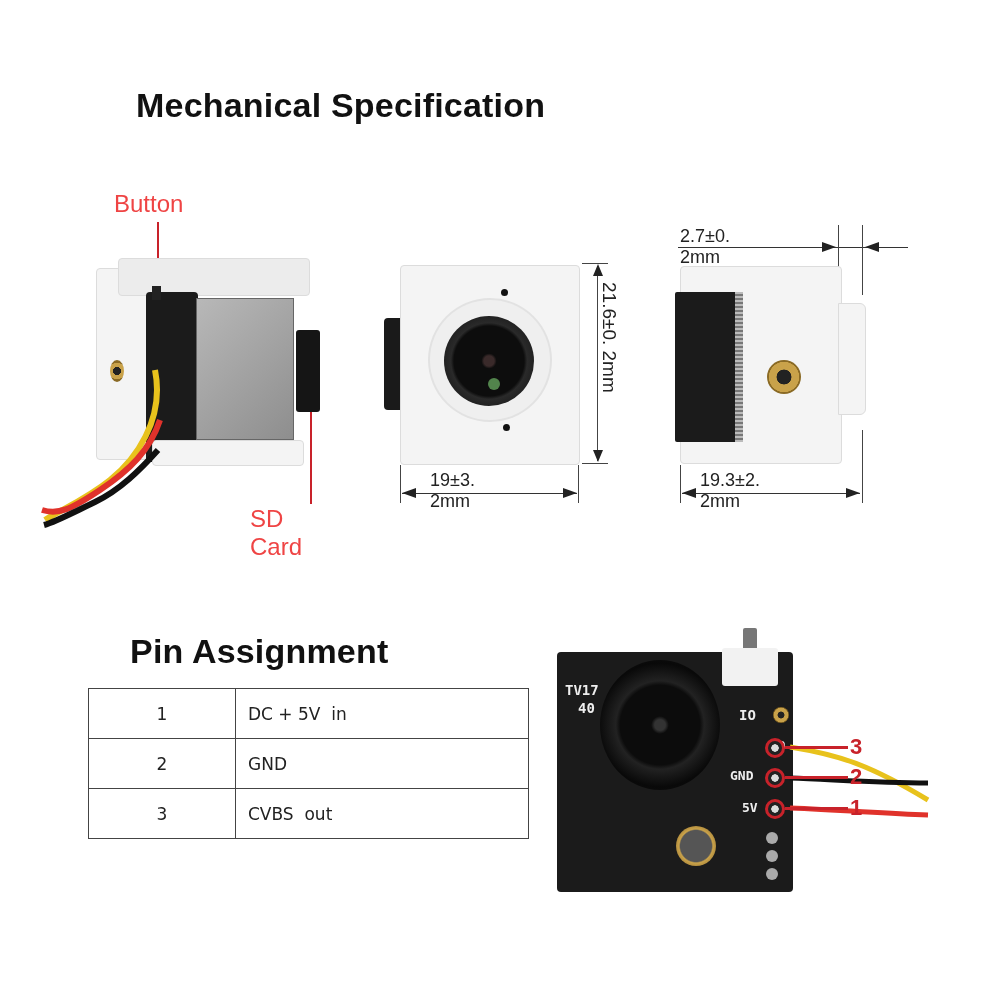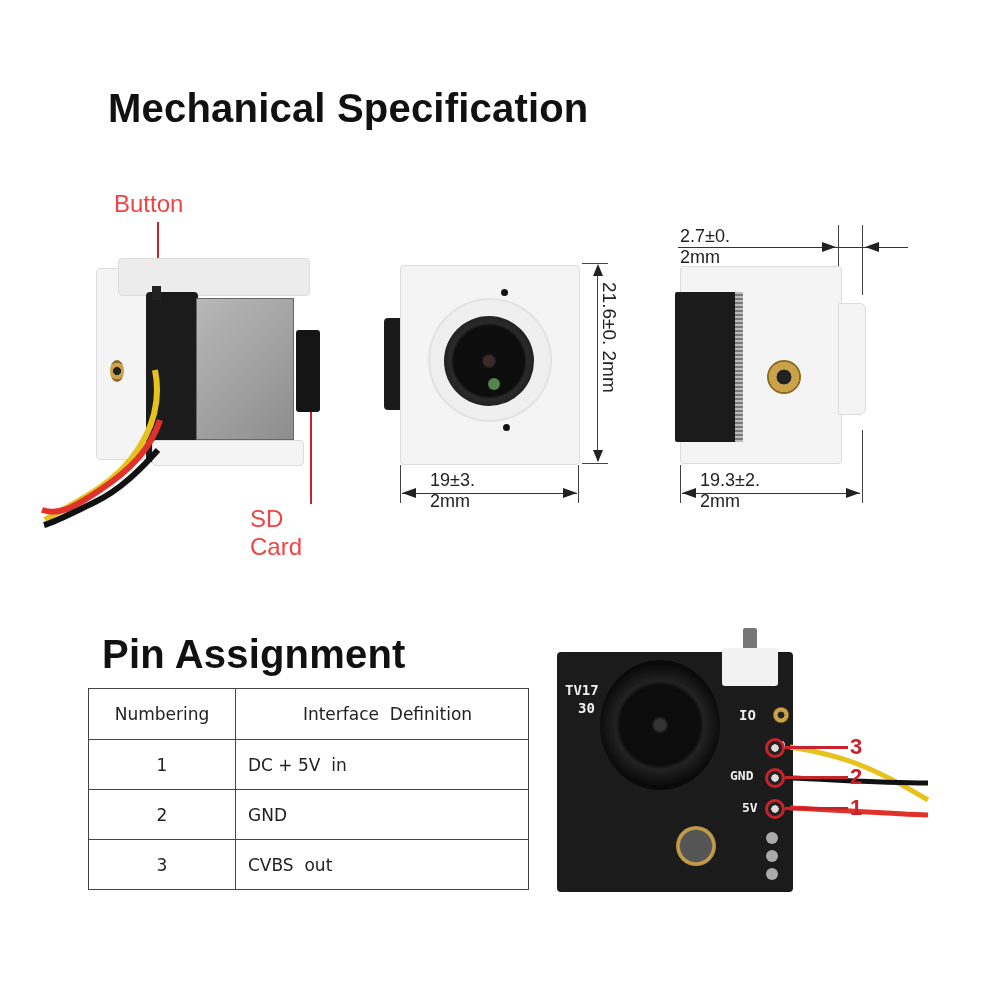--- a/index.html
+++ b/index.html
@@ -1,18 +1,18 @@
 <!DOCTYPE html>
 <html><head>
 <meta charset="utf-8">
 <style>
   html,body{margin:0;padding:0;background:#fff;}
   body{width:1000px;height:1000px;position:relative;overflow:hidden;font-family:"Liberation Sans",sans-serif;color:#111;}
   .abs{position:absolute;}
-  .h1{font-weight:bold;font-size:40px;letter-spacing:0.2px;color:#111;}
+  .h1{font-weight:bold;font-size:34px;letter-spacing:0.2px;color:#111;margin-left:28px;}
   .lbl{font-size:24px;color:#ef4444;}
   .dim{font-size:18px;color:#222;}
   .redline{background:#c8222a;}
   
   table.pins{position:absolute;left:88px;top:688px;width:441px;border-collapse:collapse;font-family:"DejaVu Sans",sans-serif;font-size:17px;color:#222;}
   table.pins td,table.pins th{border:1.5px solid #444;height:47px;font-weight:normal;}
   table.pins th{height:48px;}
   table.pins .c1{width:144px;text-align:center;}
   table.pins .c2{text-align:left;padding-left:12px;}
   table.pins th.c2{text-align:center;}
@@ -99,24 +99,20 @@
   <div class="abs arrow-h" style="left:682px;top:493px;width:178px;"></div>
   <div class="abs" style="left:682px;top:488px;border-top:5px solid transparent;border-bottom:5px solid transparent;border-right:14px solid #222;"></div>
   <div class="abs" style="left:846px;top:488px;border-top:5px solid transparent;border-bottom:5px solid transparent;border-left:14px solid #222;"></div>
   <div class="abs dim" style="left:700px;top:470px;">19.3±2. 2mm</div>
 </div>
 
 <div class="abs h1" style="left:102px;top:632px;">Pin Assignment</div>
 
 <table class="pins">
   <tbody>
-      <tr>
-    <th class="c1">Numbering</th>
-    <th class="c2" style="white-space:pre;">Interface  Definition</th>
-  </tr>
   <tr>
     <td class="c1">1</td>
     <td class="c2" style="white-space:pre;">DC + 5V  in</td>
   </tr>
   <tr>
     <td class="c1">2</td>
     <td class="c2" style="white-space:pre;">GND</td>
   </tr>
   <tr>
     <td class="c1">3</td>
@@ -124,21 +120,21 @@
   </tr>
 </tbody>
   </table>
 
 <div class="abs" style="left:0;top:0;">
   <div class="abs pcb" style="left:557px;top:652px;width:236px;height:240px;"></div>
   <div class="abs" style="left:743px;top:628px;width:14px;height:22px;background:#777;border-radius:2px;"></div>
   <div class="abs" style="left:722px;top:648px;width:56px;height:38px;background:#f2f2f2;border-radius:3px;"></div>
 
   <div class="pcb-text" style="left:565px;top:682px;">TV17</div>
-  <div class="pcb-text" style="left:578px;top:700px;">30</div>
+  <div class="pcb-text" style="left:578px;top:700px;">40</div>
 
   <div class="abs" style="left:600px;top:660px;width:120px;height:130px;border-radius:50%;background:radial-gradient(circle at 50% 50%,#333 0 6%,#0c0c0c 10% 45%,#222 50%,#090909 70%,#151515 100%);"></div>
   <div class="abs" style="left:676px;top:826px;width:40px;height:40px;border-radius:50%;background:radial-gradient(circle,#555 0 55%,#c9a24a 60%,#7a5a20 100%);"></div>
 
   <div class="pcb-text" style="left:739px;top:707px;">IO</div>
   <div class="abs brass" style="left:773px;top:707px;width:16px;height:16px;"></div>
   <div class="pcb-text" style="left:770px;top:738px;font-size:13px;">VO</div>
   <div class="pcb-text" style="left:730px;top:768px;font-size:13px;">GND</div>
   <div class="pcb-text" style="left:742px;top:800px;font-size:13px;">5V</div>
 

